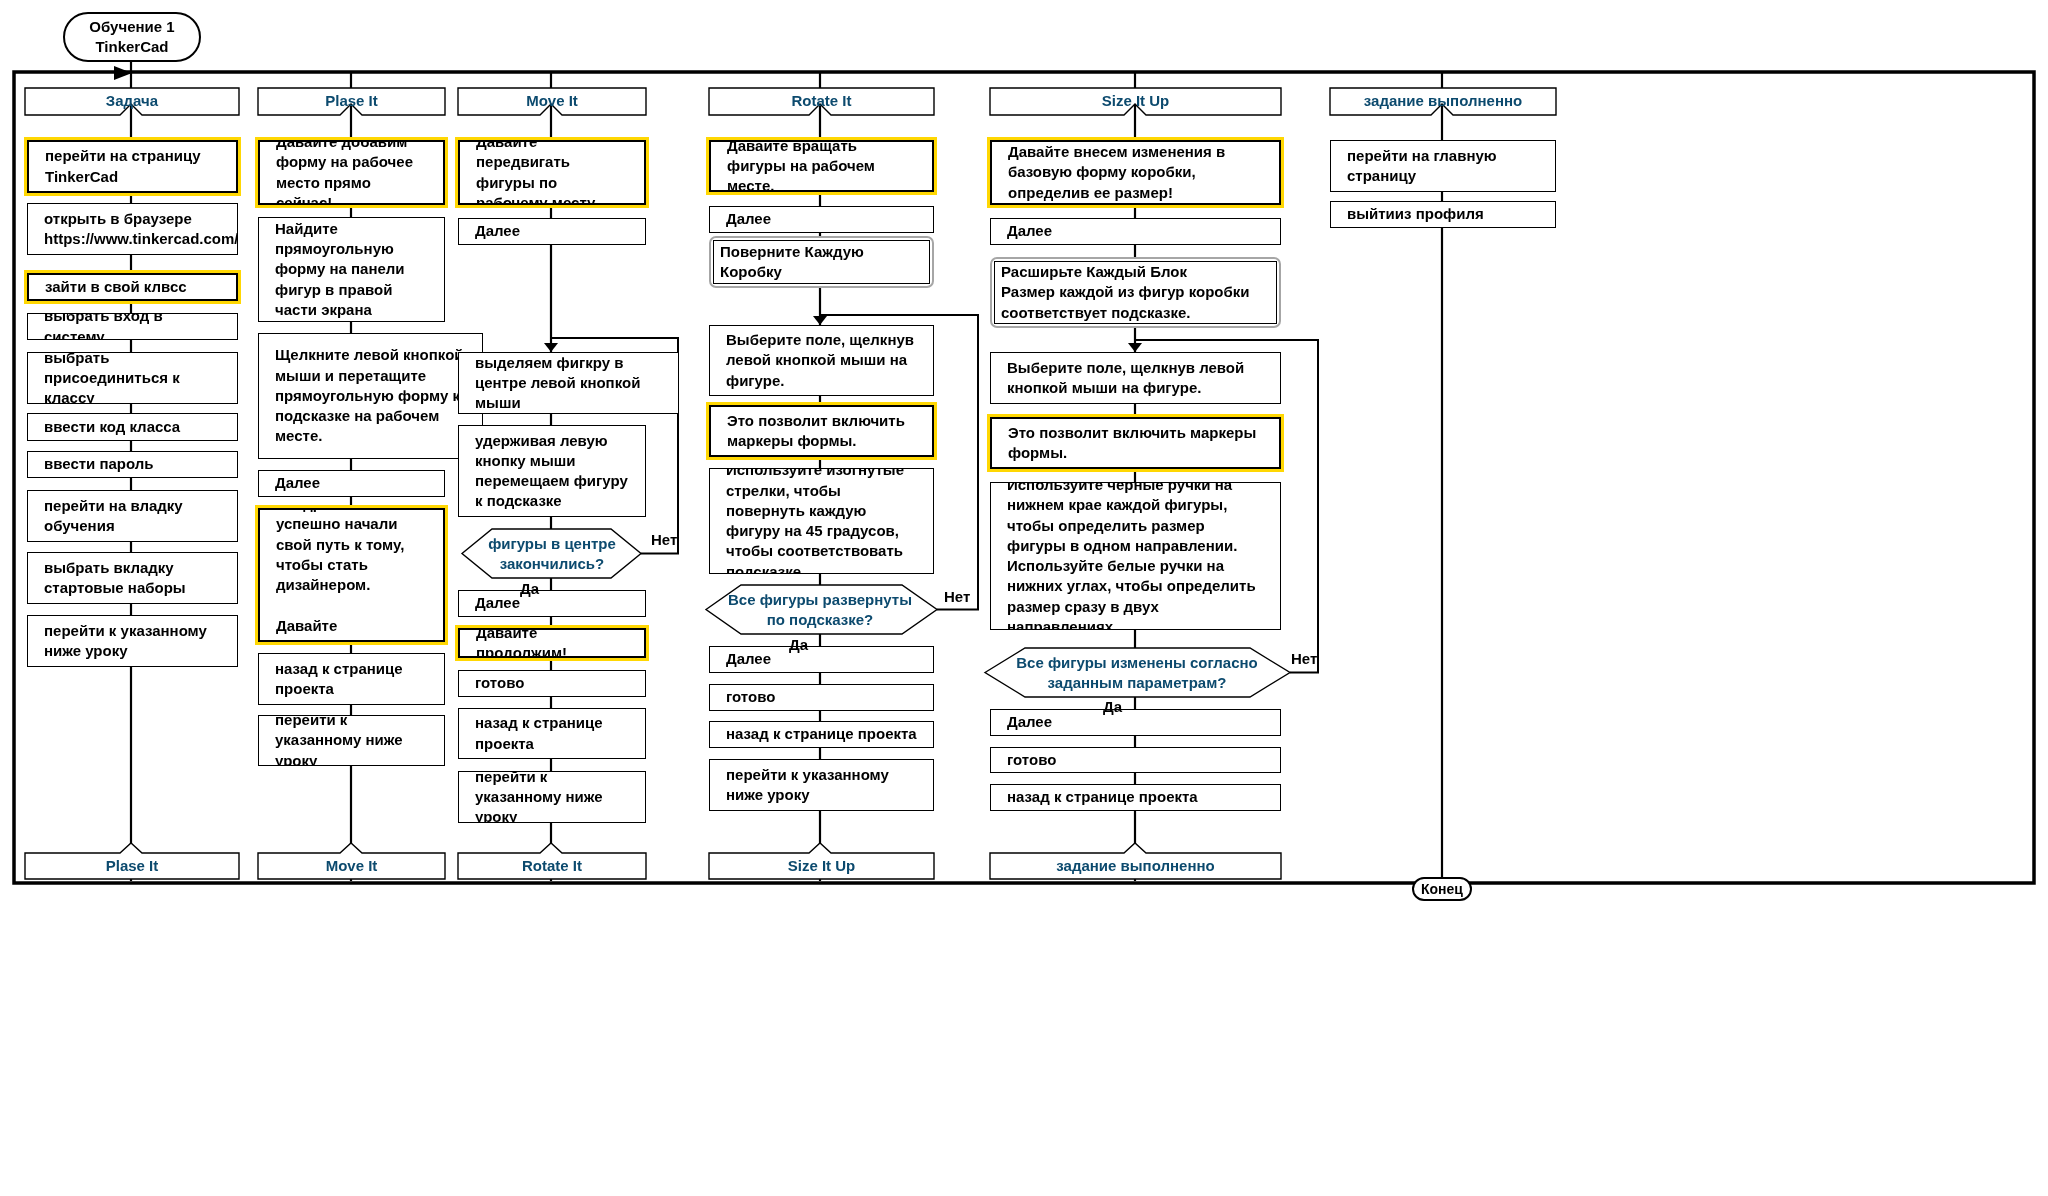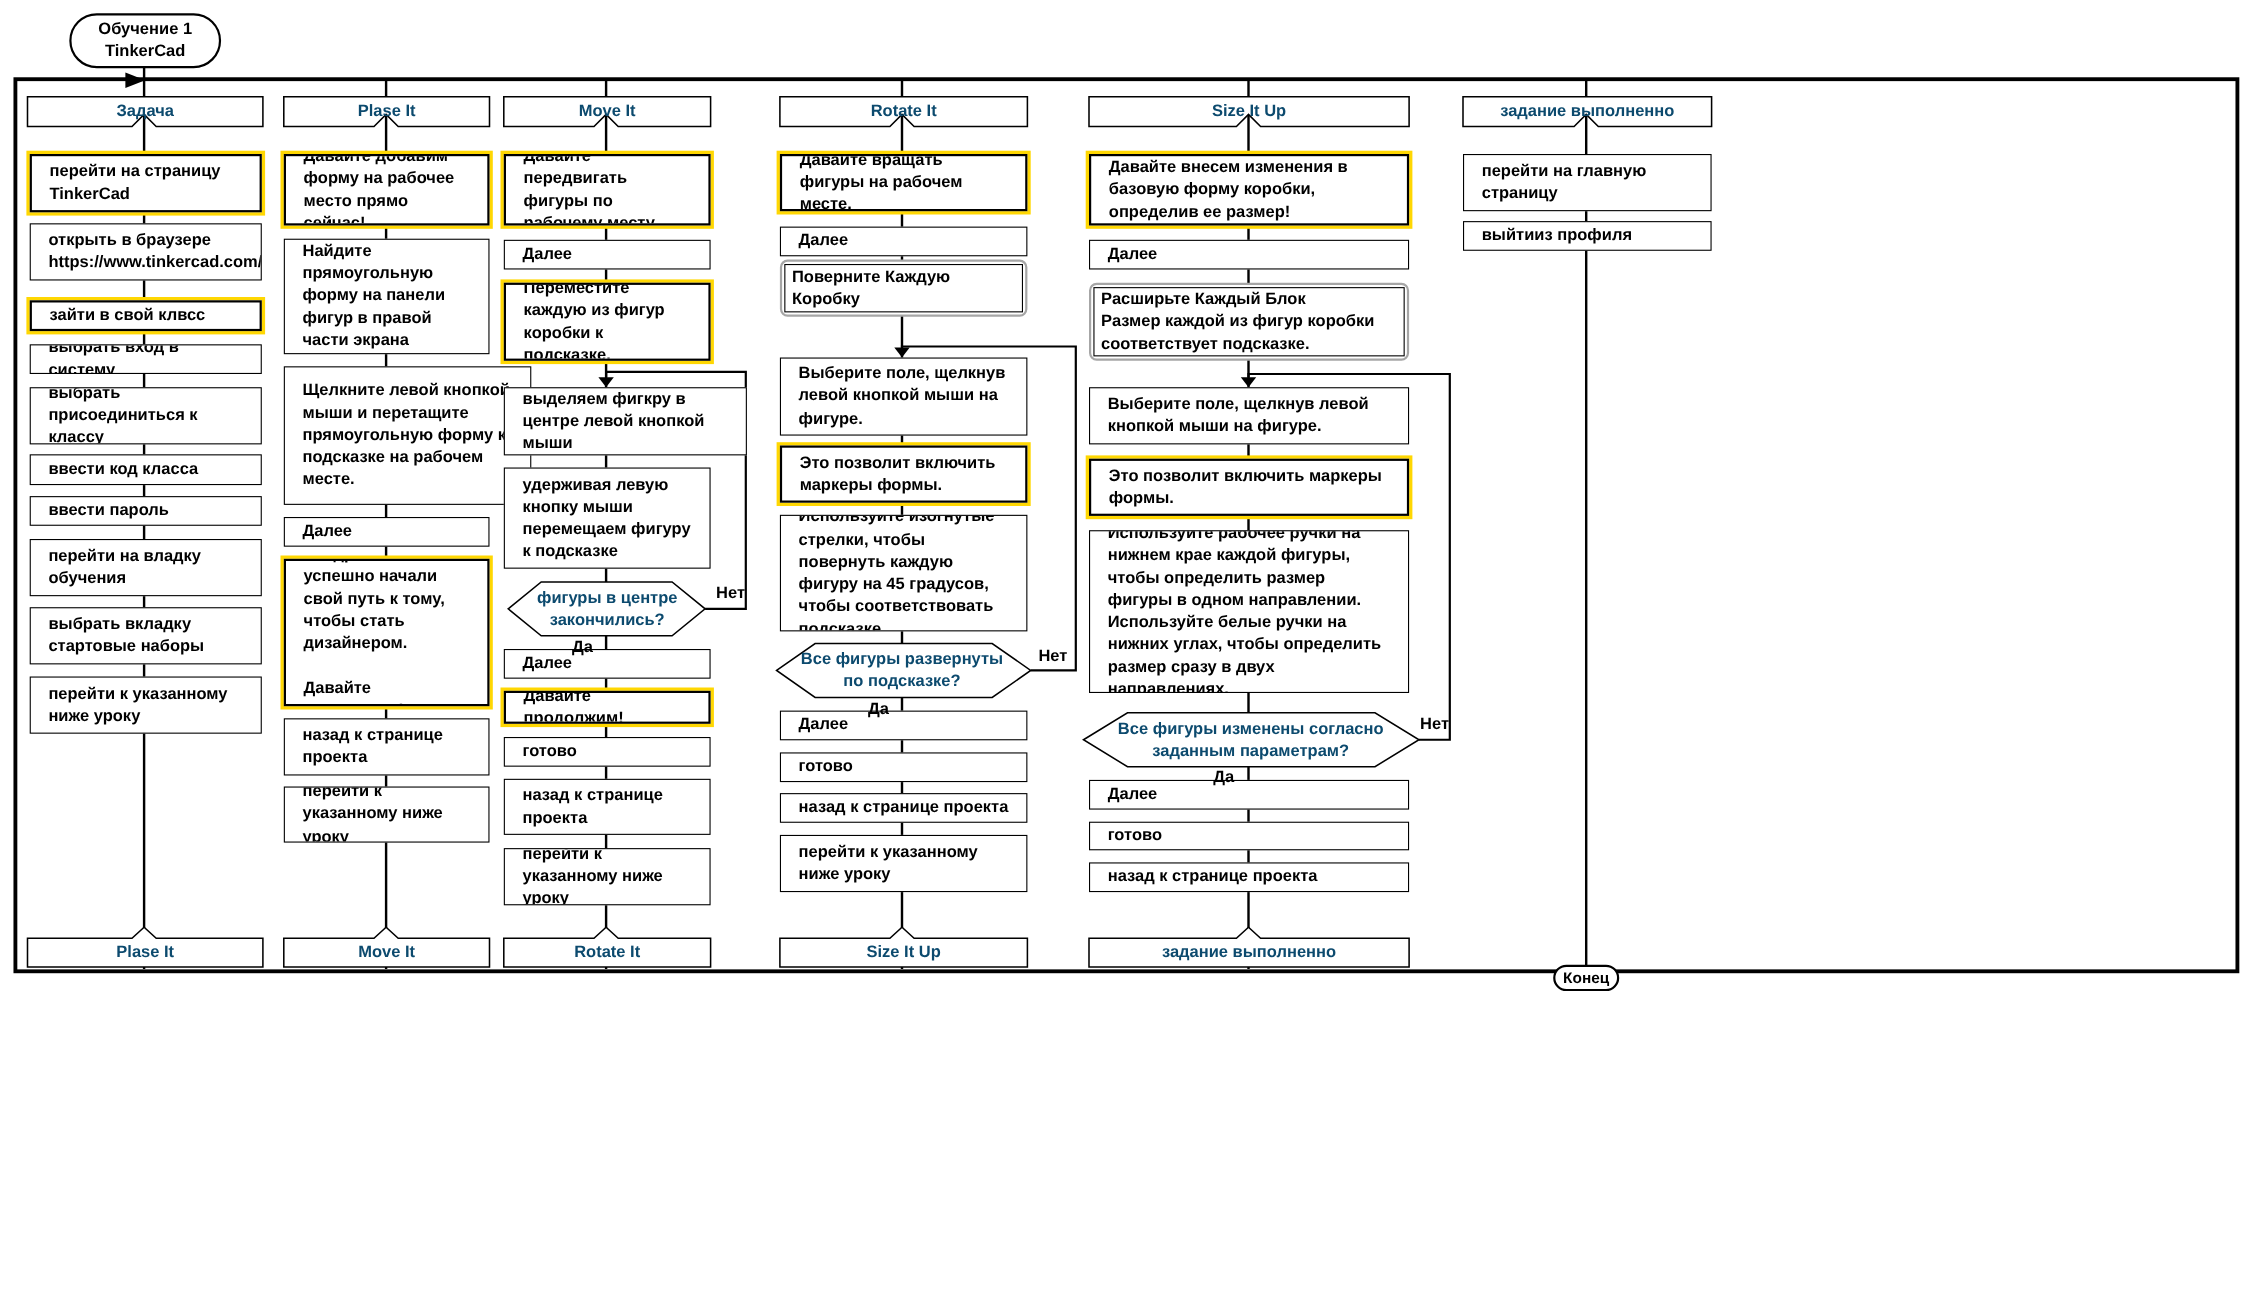--- a/index.html
+++ b/index.html
@@ -109,21 +109,20 @@
   <div class="node" style="left:258px;top:333px;width:225px;height:126px">Щелкните левой кнопкой мыши и перетащите прямоугольную форму к подсказке на рабочем месте.</div>
   <div class="node" style="left:258px;top:470px;width:187px;height:27px">Далее</div>
   <div class="node hl" style="left:258px;top:508px;width:187px;height:134px">Поздравляю! Вы успешно начали свой путь к тому, чтобы стать дизайнером.
 
 Давайте продолжим!</div>
   <div class="node" style="left:258px;top:653px;width:187px;height:52px">назад к странице проекта</div>
   <div class="node" style="left:258px;top:715px;width:187px;height:51px">перейти к указанному ниже уроку</div>
 
   <div class="node hl" style="left:458px;top:140px;width:188px;height:65px">Давайте передвигать фигуры по рабочему месту.</div>
   <div class="node" style="left:458px;top:218px;width:188px;height:27px">Далее</div>
-  <div class="node hl" style="left:458px;top:257px;width:188px;height:71px">Переместите каждую из фигур коробки к подсказке.</div>
   <div class="node" style="left:458px;top:352px;width:221px;height:62px">выделяем фигкру в центре левой кнопкой мыши</div>
   <div class="node" style="left:458px;top:425px;width:188px;height:92px">удерживая левую кнопку мыши перемещаем фигуру к подсказке</div>
   <div class="shape-label" style="left:466px;top:531px;width:172px;height:45px">фигуры в центре закончились?</div>
   <div class="node" style="left:458px;top:590px;width:188px;height:27px">Далее</div>
   <div class="node hl" style="left:458px;top:628px;width:188px;height:30px">Давайте продолжим!</div>
   <div class="node" style="left:458px;top:670px;width:188px;height:27px">готово</div>
   <div class="node" style="left:458px;top:708px;width:188px;height:51px">назад к странице проекта</div>
   <div class="node" style="left:458px;top:771px;width:188px;height:52px">перейти к указанному ниже уроку</div>
 
   <div class="node hl" style="left:709px;top:140px;width:225px;height:52px">Давайте вращать фигуры на рабочем месте.</div>
@@ -141,21 +140,21 @@
   <div class="node" style="left:709px;top:759px;width:225px;height:52px">перейти к указанному ниже уроку</div>
 
   <div class="node hl" style="left:990px;top:140px;width:291px;height:65px">Давайте внесем изменения в базовую форму коробки, определив ее размер!</div>
   <div class="node" style="left:990px;top:218px;width:291px;height:27px">Далее</div>
   <div class="node gray" style="left:990px;top:257px;width:291px;height:71px">
     <div class="gray-inner">Расширьте Каждый Блок
 Размер каждой из фигур коробки соответствует подсказке.</div>
   </div>
   <div class="node" style="left:990px;top:352px;width:291px;height:52px">Выберите поле, щелкнув левой кнопкой мыши на фигуре.</div>
   <div class="node hl" style="left:990px;top:417px;width:291px;height:52px">Это позволит включить маркеры формы.</div>
-  <div class="node" style="left:990px;top:482px;width:291px;height:148px">Используйте рабочее ручки на нижнем крае каждой фигуры, чтобы определить размер фигуры в одном направлении.
+  <div class="node" style="left:990px;top:482px;width:291px;height:148px">Используйте черные ручки на нижнем крае каждой фигуры, чтобы определить размер фигуры в одном направлении.
 Используйте белые ручки на нижних углах, чтобы определить размер сразу в двух направлениях.</div>
   <div class="shape-label" style="left:1012px;top:650px;width:250px;height:45px">Все фигуры изменены согласно заданным параметрам?</div>
   <div class="node" style="left:990px;top:709px;width:291px;height:27px">Далее</div>
   <div class="node" style="left:990px;top:747px;width:291px;height:26px">готово</div>
   <div class="node" style="left:990px;top:784px;width:291px;height:27px">назад к странице проекта</div>
 
   <div class="node" style="left:1330px;top:140px;width:226px;height:52px">перейти на главную страницу</div>
   <div class="node" style="left:1330px;top:201px;width:226px;height:27px">выйтииз профиля</div>
 
   <div class="branch-label" style="left:651px;top:531px">Нет</div>

